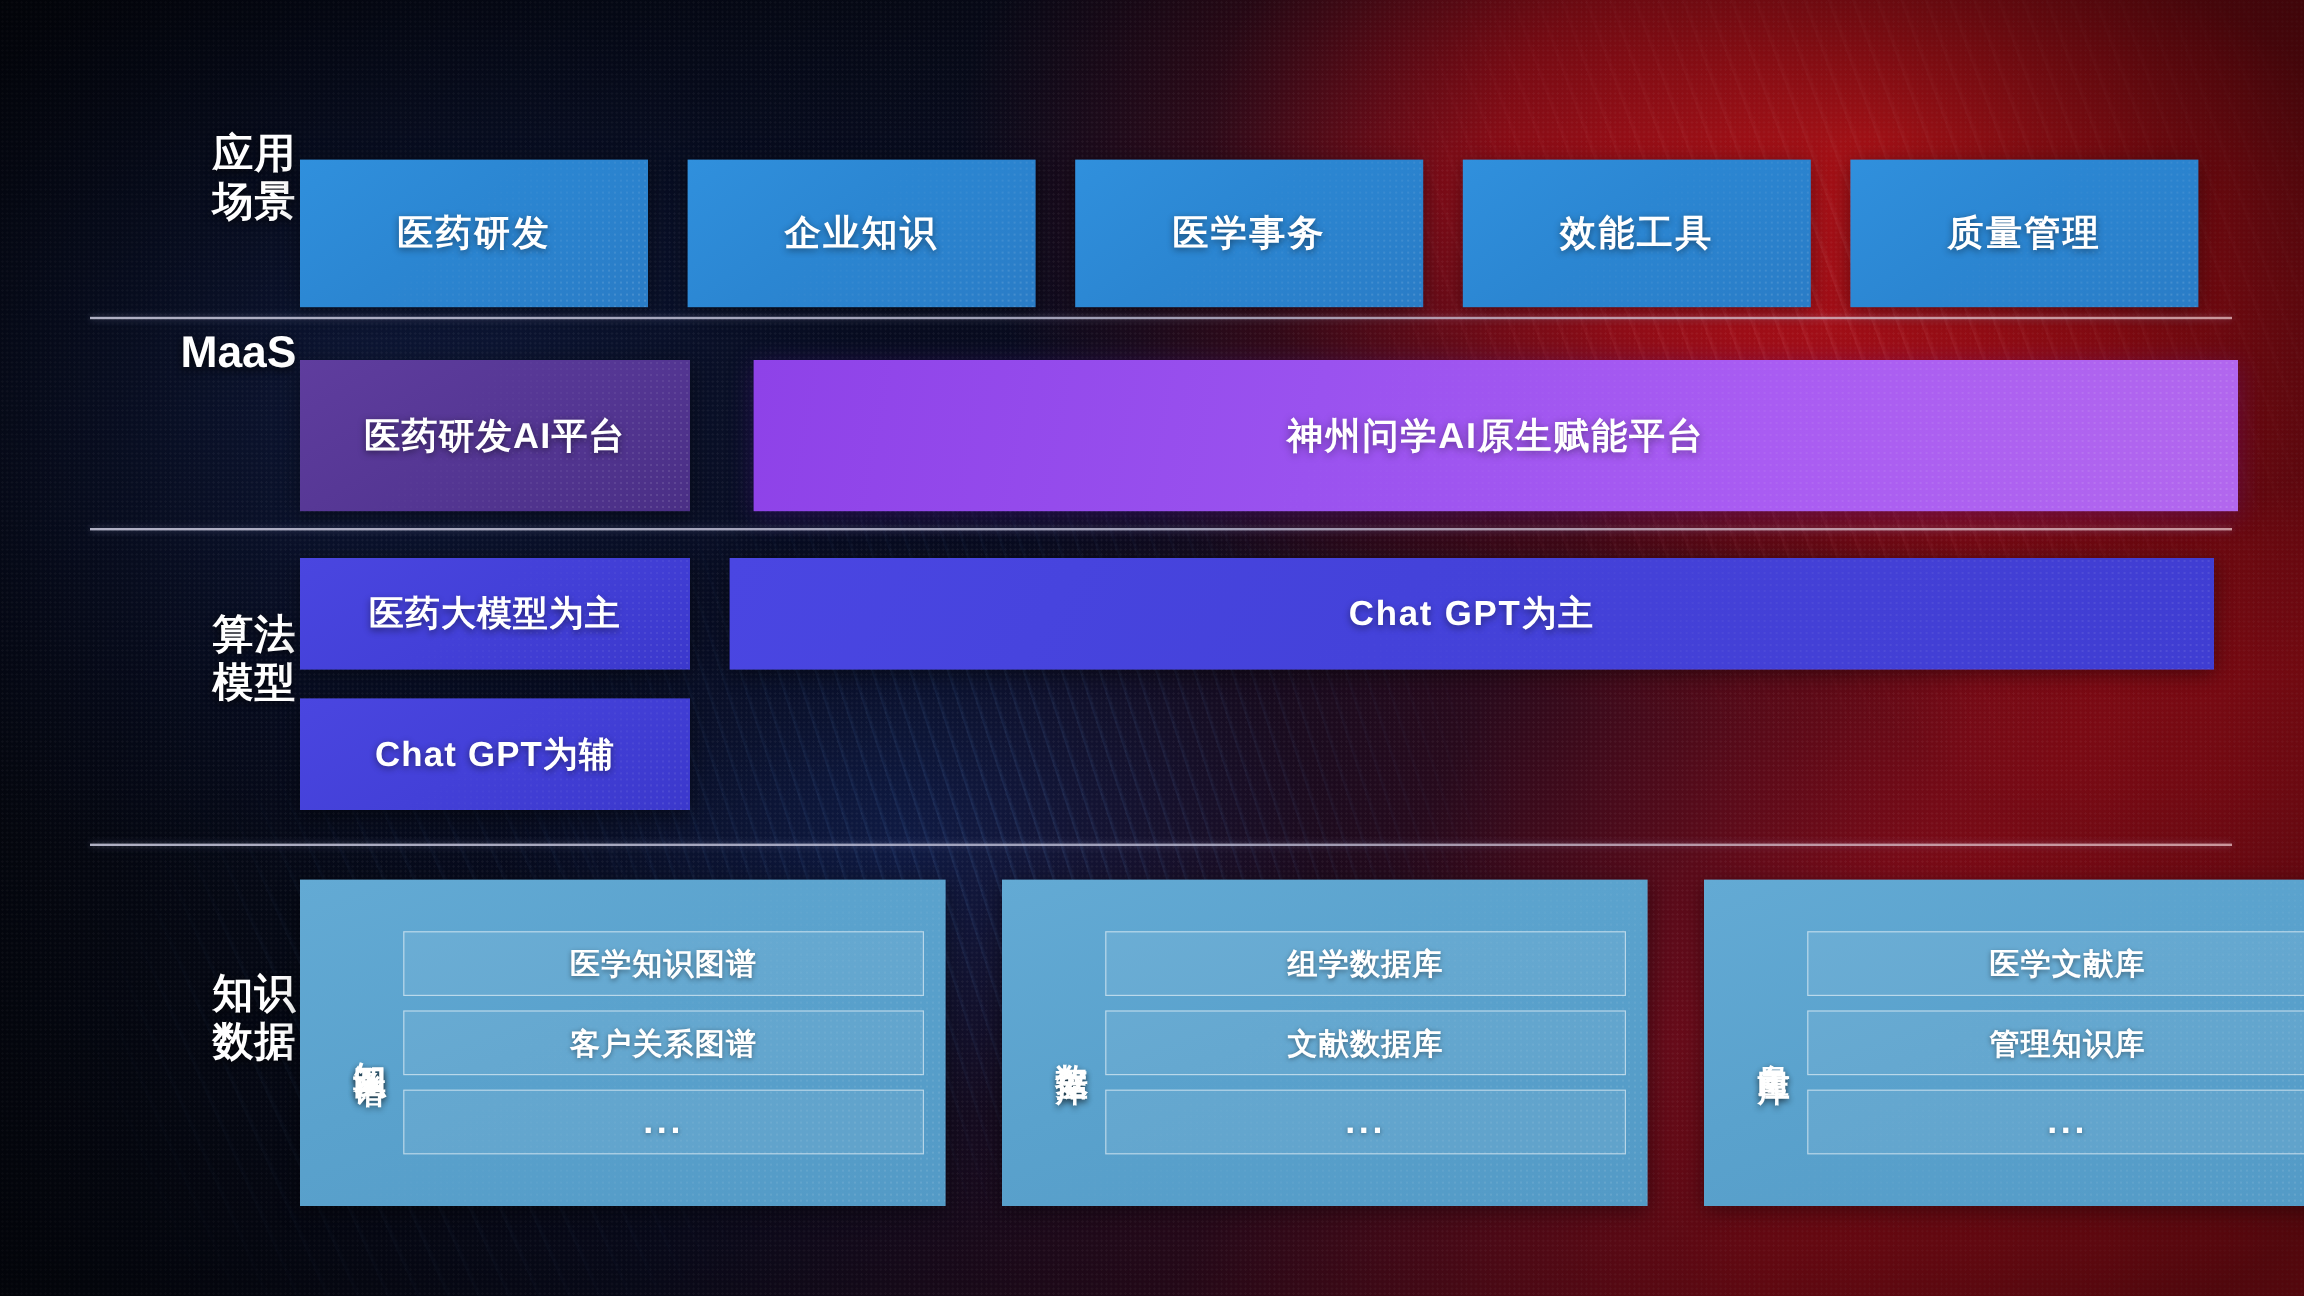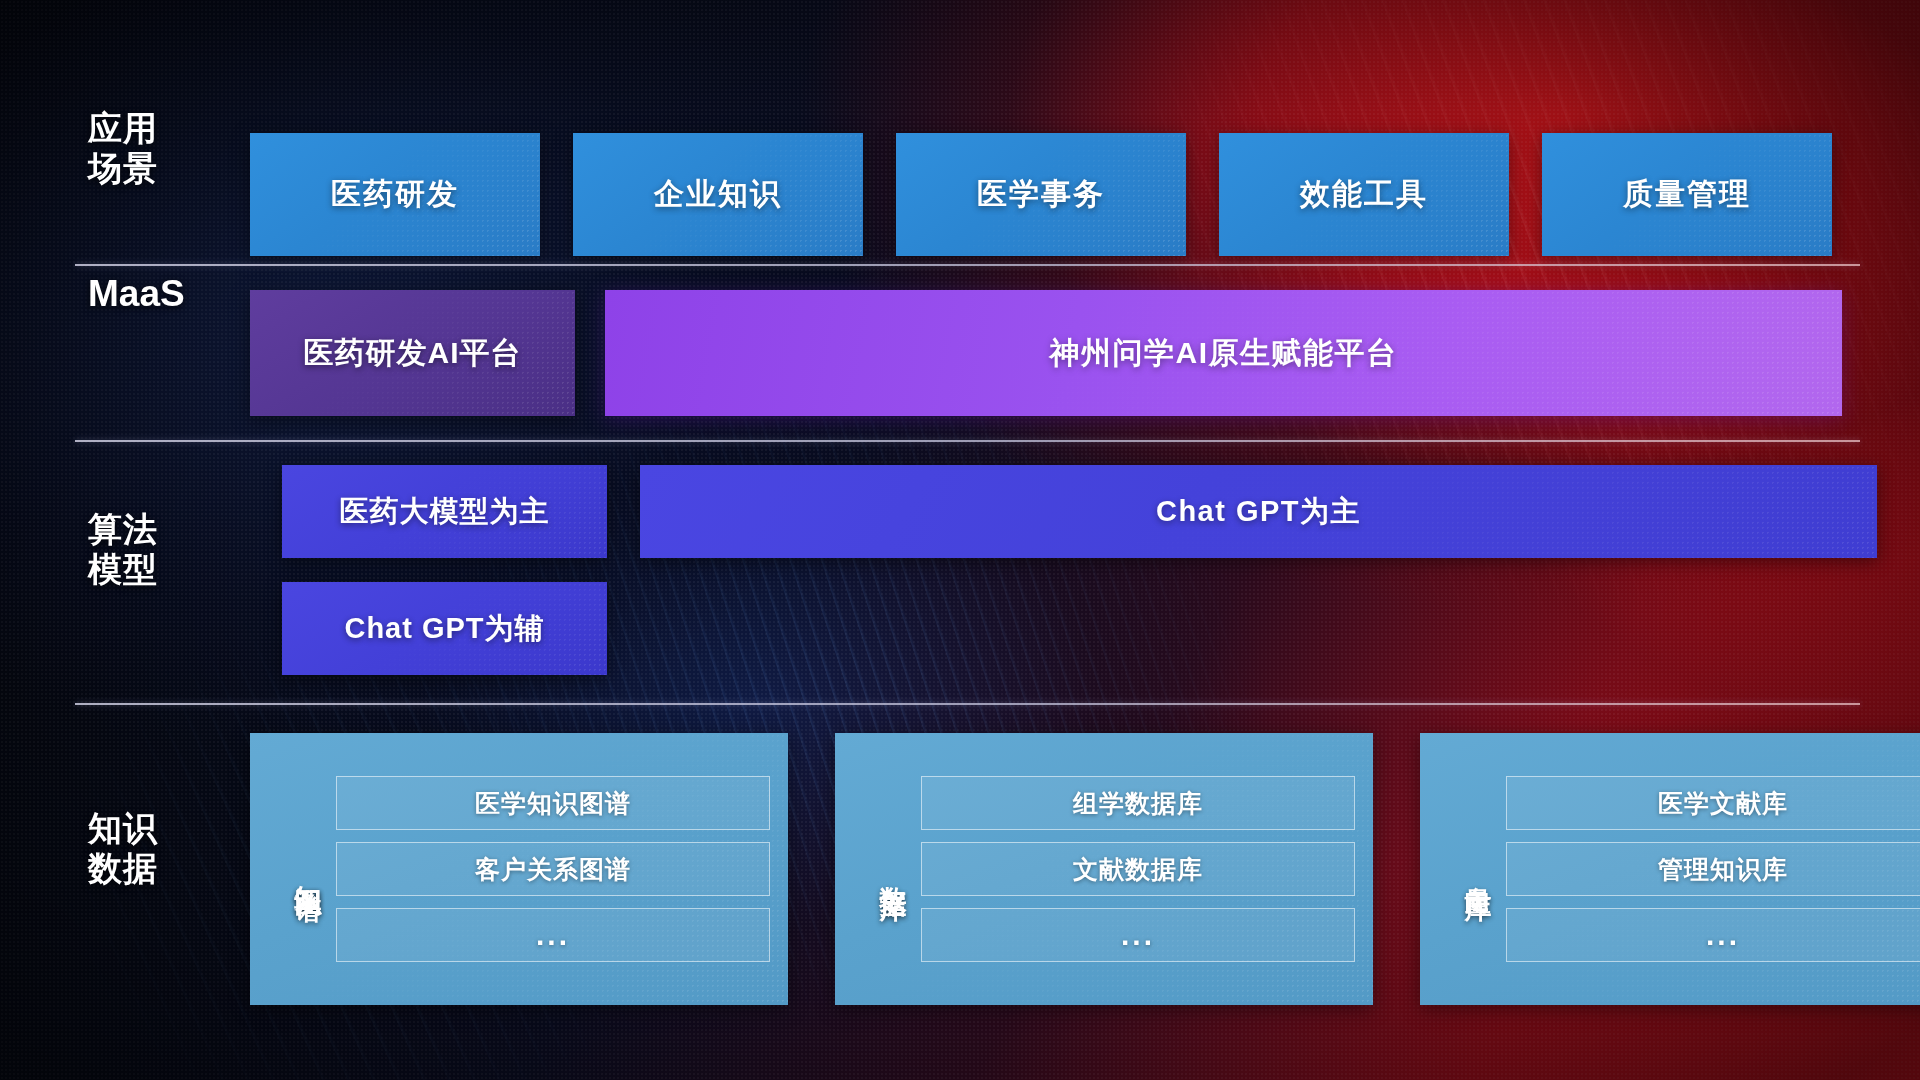--- a/index.html
+++ b/index.html
@@ -46,22 +46,22 @@
     background-image:radial-gradient(rgba(255,255,255,0.10) 1px, rgba(0,0,0,0) 1px);
     background-size:4px 4px;
     opacity:.5;
   }
   .vignette{position:absolute;inset:0;pointer-events:none;
     background:radial-gradient(ellipse 1250px 760px at 960px 540px, rgba(0,0,0,0) 55%, rgba(0,0,0,0.55) 100%);}
 
   
   .row{position:absolute;left:0;right:0;}
   .rowlabel{
-    position:absolute;left:88px;width:172px;
-    color:#ffffff;font-weight:bold;text-align:left;
+    position:absolute;left:75px;width:172px;
+    color:#ffffff;font-weight:bold;text-align:right;
     letter-spacing:1px;line-height:1.18;
     text-shadow:0 2px 7px rgba(0,0,0,.75);
   }
   .rowlabel .ln{display:block;}
   .divider{position:absolute;left:75px;right:60px;height:2px;
     background:linear-gradient(90deg,rgba(205,205,225,0.85) 0%,rgba(195,195,220,0.78) 55%,rgba(225,185,190,0.8) 100%);
     box-shadow:0 0 6px rgba(180,190,235,.35);}
 
   
   .app-wrap{position:absolute;left:250px;top:133px;display:flex;gap:33px;}
@@ -75,21 +75,21 @@
     position:relative;overflow:hidden;
   }
   .app-box::after{content:"";position:absolute;inset:0;
     background-image:radial-gradient(rgba(255,255,255,0.16) 1px, rgba(0,0,0,0) 1px);
     background-size:5px 5px;
     -webkit-mask-image:linear-gradient(135deg,rgba(0,0,0,0) 40%,rgba(0,0,0,.9) 100%);
     mask-image:linear-gradient(135deg,rgba(0,0,0,0) 40%,rgba(0,0,0,.9) 100%);
     pointer-events:none;}
 
   
-  .maas-wrap{position:absolute;left:250px;top:290px;display:flex;gap:30px;}
+  .maas-wrap{position:absolute;left:250px;top:300px;display:flex;gap:53px;}
   .maas-left{
     width:325px;height:126px;
     background:linear-gradient(150deg,#5f3d9e 0%,#543693 55%,#4a2f85 100%);
     display:flex;align-items:center;justify-content:center;
     color:#fff;font-size:30px;font-weight:bold;letter-spacing:1px;
     text-shadow:0 2px 6px rgba(0,0,0,.5);
     box-shadow:0 4px 18px rgba(0,0,0,.4);
     position:relative;overflow:hidden;
   }
   .maas-right{
@@ -111,21 +111,21 @@
   
   .algo-wrap{position:absolute;left:250px;top:465px;display:flex;flex-direction:column;gap:24px;}
   .algo-line{display:flex;gap:33px;}
   .algo-left{
     width:325px;height:93px;
     background:linear-gradient(150deg,#4a46e0 0%,#4340d8 50%,#3b38cc 100%);
     display:flex;align-items:center;justify-content:center;
     color:#fff;font-size:29px;font-weight:bold;letter-spacing:1px;
     text-shadow:0 2px 6px rgba(0,0,0,.45);
     box-shadow:0 4px 16px rgba(0,0,0,.4);
-    position:relative;overflow:hidden;margin-left:32px;
+    position:relative;overflow:hidden;
   }
   .algo-right{
     width:1237px;height:93px;
     background:linear-gradient(120deg,#4a46e2 0%,#4442da 45%,#4340d6 75%,#3f3dd2 100%);
     display:flex;align-items:center;justify-content:center;
     color:#fff;font-size:29px;font-weight:bold;letter-spacing:1.5px;
     text-shadow:0 2px 6px rgba(0,0,0,.4);
     box-shadow:0 4px 16px rgba(0,0,0,.4);
     position:relative;overflow:hidden;
   }

